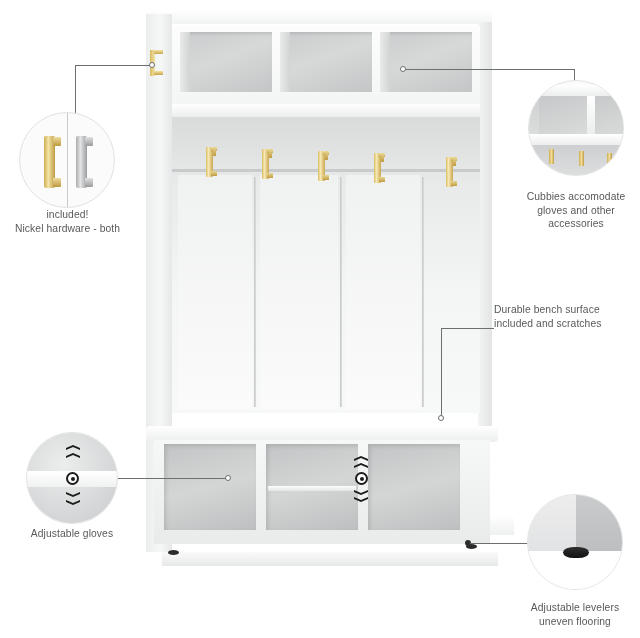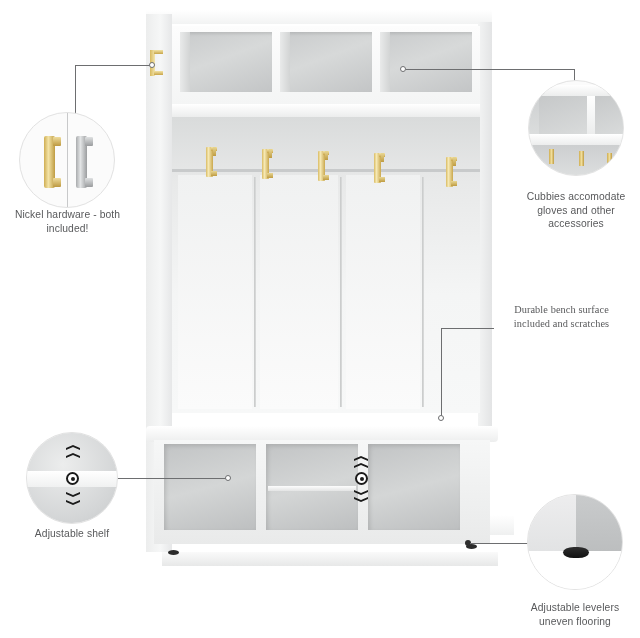--- a/index.html
+++ b/index.html
@@ -340,22 +340,22 @@
       </div>
       <div class="hw-hook nickel" style="left:53px; top:23px;">
         <div class="p"></div>
           <div class="a"></div>
           <div class="f"></div>
       </div>
     </div>
   </div>
 
   <div class="caption" style="left:2px; top:208px; width:131px;">
+    <div>included!</div>
     <div>Nickel hardware - both</div>
-    <div>included!</div>
   </div>
 
   <div class="dot-open" style="left:400px; top:66px;"></div>
   <div class="leader h" style="left:406px; top:69px; width:169px;"></div>
   <div class="leader v" style="left:574px; top:69px; height:16px;"></div>
 
   <div class="circle" style="left:528px; top:80px; width:96px; height:96px;">
     <div class="cc-inner">
       <div class="zc-wall" style="left:0;  top:12px; width:96px; height:48px;"></div>
       <div class="zc-shelf" style="left:0;  top:4px;  width:96px; height:11px;"></div>
@@ -373,42 +373,42 @@
   <div class="caption" style="left:516px; top:190px; width:120px;">
     <div>Cubbies accomodate</div>
     <div>gloves and other</div>
     <div>accessories</div>
   </div>
 
   <div class="leader h" style="left:441px; top:328px; width:53px;"></div>
   <div class="leader v" style="left:441px; top:328px; height:89px;"></div>
   <div class="dot-open" style="left:438px; top:415px;"></div>
 
-  <div class="caption" style="left:494px; top:303px; width:135px; text-align:center;font-family:Liberation Serif, serif;">
+  <div class="caption" style="left:494px; top:303px; width:135px; text-align:left;">
     <div>Durable bench surface</div>
     <div>included and scratches</div>
   </div>
 
   <div class="leader h" style="left:98px; top:478px; width:130px;"></div>
   <div class="dot-open" style="left:225px; top:475px;"></div>
 
   <div class="circle" style="left:26px; top:432px; width:92px; height:92px;">
     <div class="cc-inner">
       <div class="zs-bg"></div>
       <div class="zs-shelf" style="left:0; top:38px; width:92px; height:16px;"></div>
       <div class="chev" style="left:39px; top:12px;"></div>
       <div class="chev" style="left:39px; top:20px;"></div>
       <div class="target" style="left:39px; top:39px;"></div>
       <div class="chev down" style="left:39px; top:59px;"></div>
       <div class="chev down" style="left:39px; top:67px;"></div>
     </div>
   </div>
 
   <div class="caption" style="left:20px; top:527px; width:104px;">
-    <div>Adjustable shelf</div>
+    <div>Adjustable gloves</div>
   </div>
 
   <div class="dot-solid" style="left:465px; top:540px;"></div>
   <div class="leader h" style="left:470px; top:543px; width:60px;"></div>
 
   <div class="circle" style="left:527px; top:494px; width:96px; height:96px;">
     <div class="cc-inner">
       <div class="zl-left" style="left:0;  top:0; width:48px; height:56px;"></div>
       <div class="zl-right" style="left:48px;top:0; width:48px; height:56px;"></div>
       <div class="zl-floor" style="left:0;  top:56px; width:96px; height:40px;"></div>

